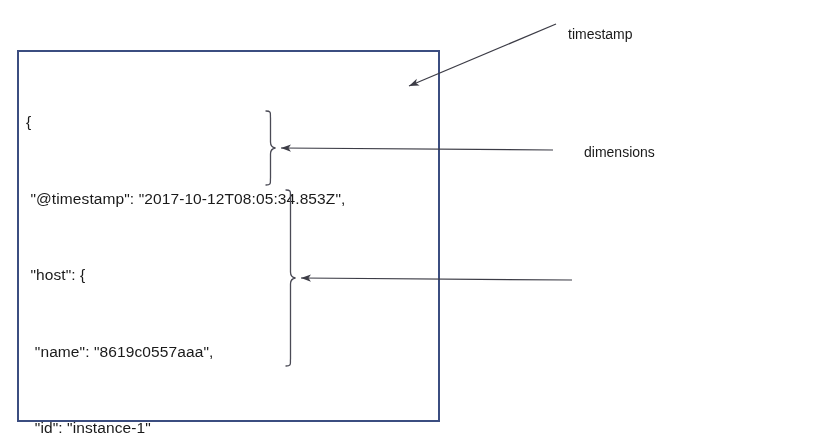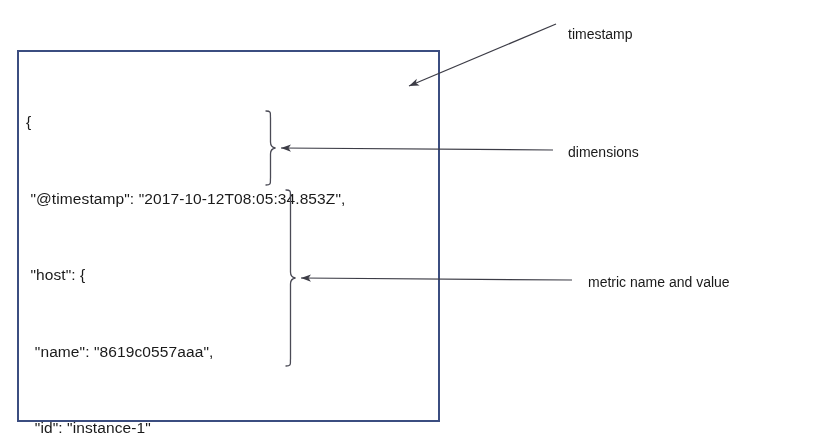--- a/index.html
+++ b/index.html
@@ -49,21 +49,21 @@
 
   
   .annotation {
     position: absolute;
     font-family: "Liberation Sans", sans-serif;
     font-size: 14px;
     color: #1a1a1a;
     white-space: nowrap;
   }
   #ann-timestamp { left: 568px; top: 26px; }
-  #ann-dimensions { left: 568px; top: 144px; text-align: right; }
+  #ann-dimensions { left: 584px; top: 144px; text-align: right; }
   #ann-metric { left: 588px; top: 274px; }
 
   
   #overlay {
     position: absolute;
     left: 0;
     top: 0;
     width: 817px;
     height: 437px;
     pointer-events: none;
@@ -131,15 +131,14 @@
 
     <g>
       <line x1="572" y1="280" x2="301" y2="278" stroke="#3c3c46" stroke-width="1.25" marker-end="url(#arrowhead)"></line>
     </g>
   </svg>
 
   <div class="annotation" id="ann-timestamp">timestamp</div>
 
   <div class="annotation" id="ann-dimensions">dimensions</div>
 
-  <div class="annotation" id="ann-metric">metric name and value</div>
 
 </div>
 
 </body></html>

